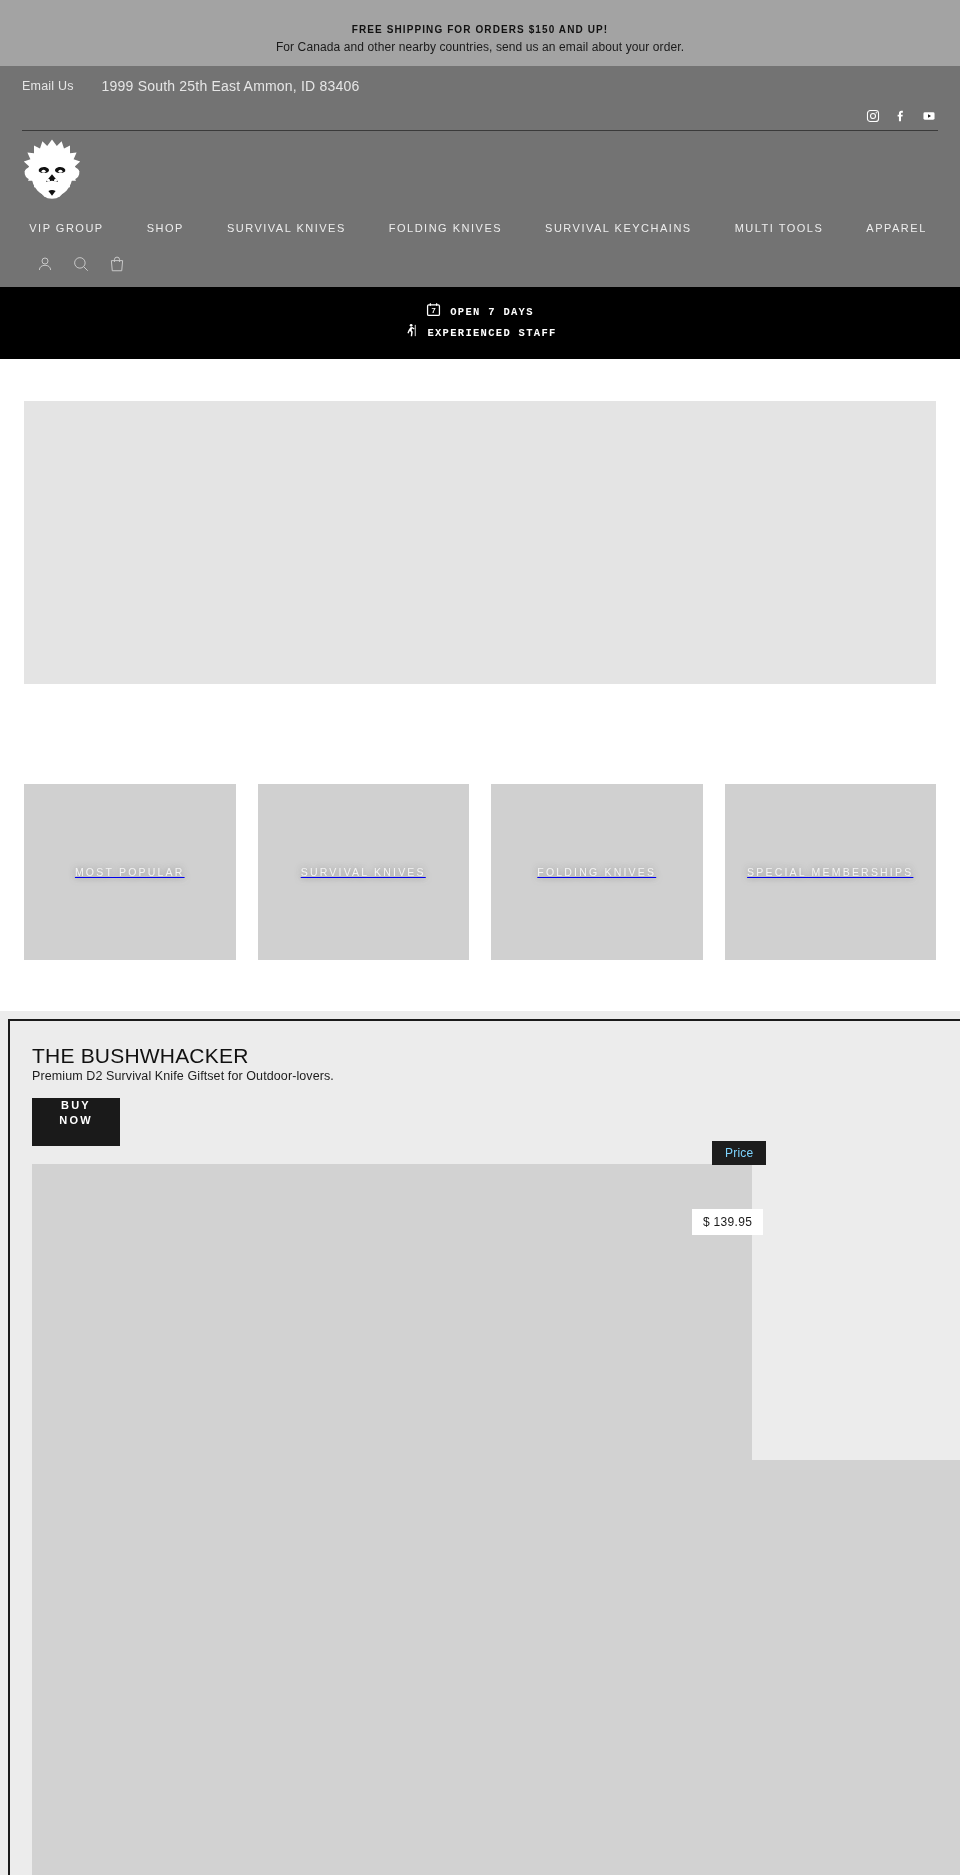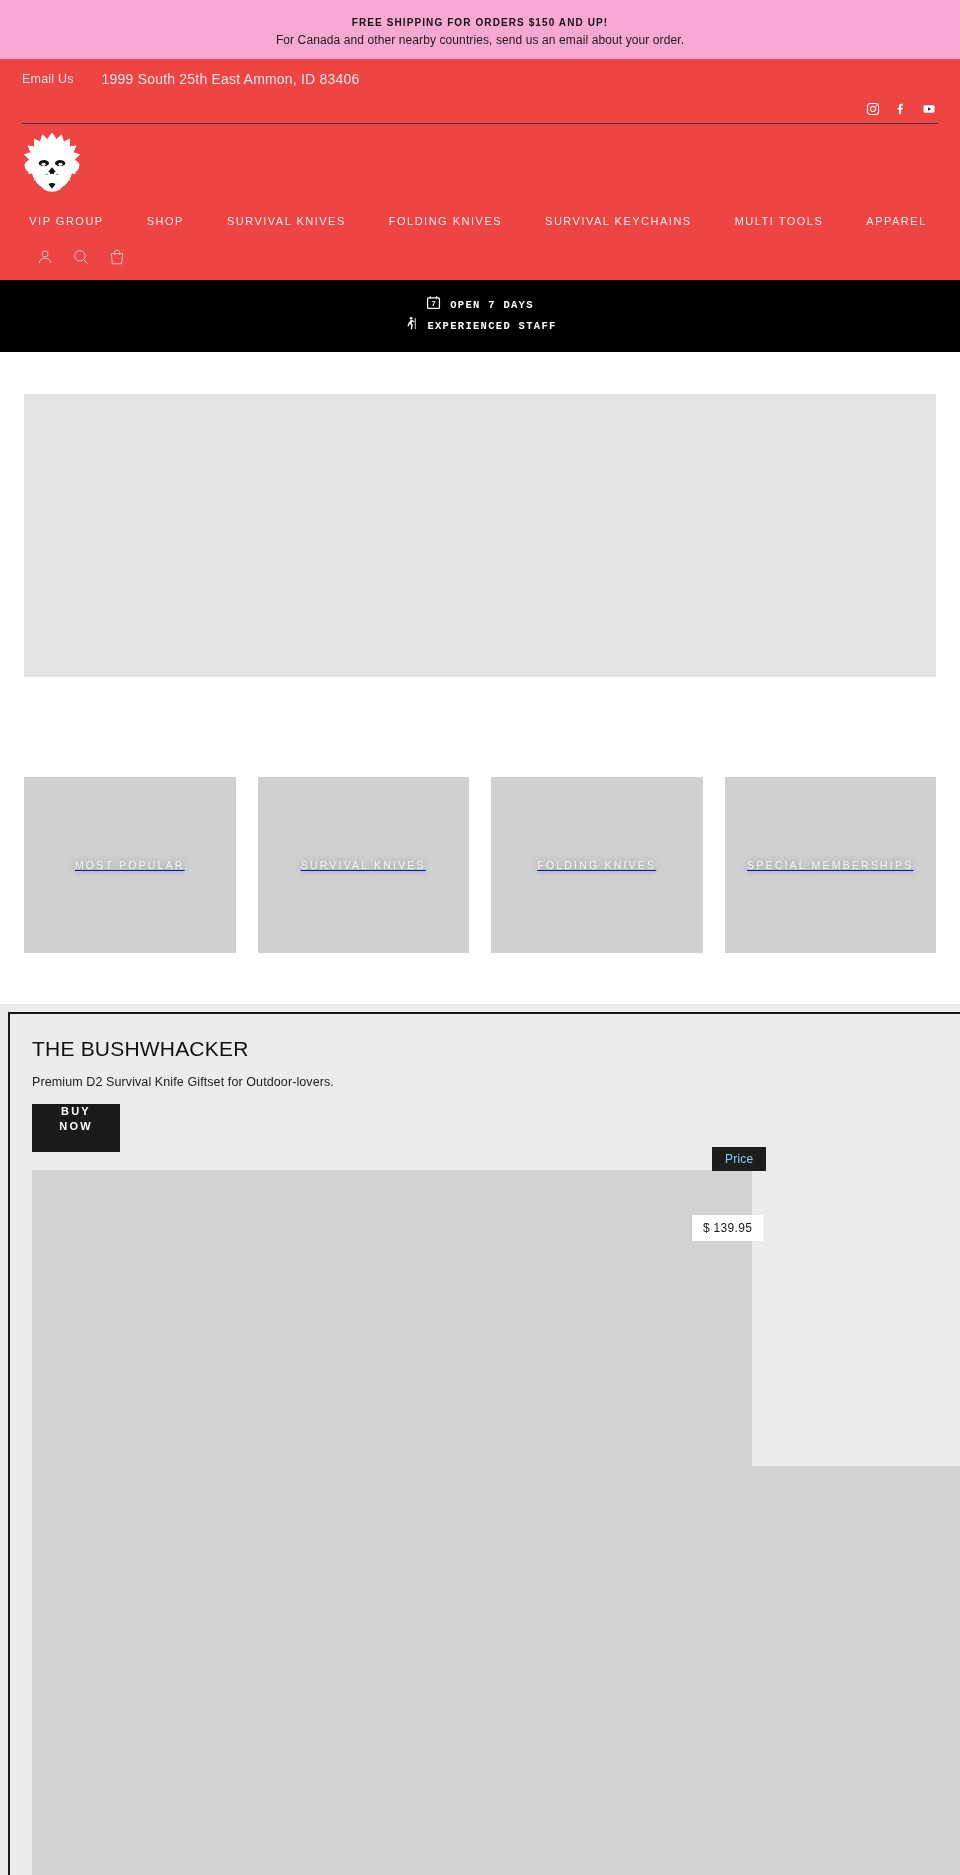--- a/index.html
+++ b/index.html
@@ -6,43 +6,43 @@
   html, body {
     width: 960px;
     background: #ffffff;
     font-family: "Liberation Sans", sans-serif;
     -webkit-font-smoothing: antialiased;
   }
   body { width: 960px; min-height: 1875px; position: relative; overflow-x: hidden; }
 
   
   .announce {
-    background: #f9a8d4;
+    background: #a3a3a3;
     color: #111111;
     text-align: center;
-    padding: 16px 20px 11px;
+    padding: 23px 20px 11px;
   }
   .announce-line1 {
     font-size: 10px;
     font-weight: bold;
     letter-spacing: 1.1px;
     line-height: 14px;
     text-transform: uppercase;
   }
   .announce-line2 {
     font-size: 12px;
     line-height: 16px;
     letter-spacing: 0.1px;
     color: #1a1a1a;
     margin-top: 2px;
   }
 
   
   .header {
-    background: #ef4444;
+    background: #737373;
     color: #ffffff;
     padding: 0 22px;
     position: relative;
   }
   .utility-row {
     display: flex;
     align-items: center;
     height: 40px;
     position: relative;
   }
@@ -188,21 +188,20 @@
   .product-title {
     font-size: 21px;
     font-weight: normal;
     letter-spacing: 0.2px;
     color: #111;
     line-height: 26px;
   }
   .product-sub {
     font-size: 12.5px;
     color: #1c1c1c;
-    margin-top: 13px;
     letter-spacing: 0.1px;
   }
   .buy-btn {
     margin-top: 15px;
     width: 88px;
     height: 48px;
     background: #1a1a1a;
     color: #ffffff;
     border: none;
     font-family: "Liberation Sans", sans-serif;

